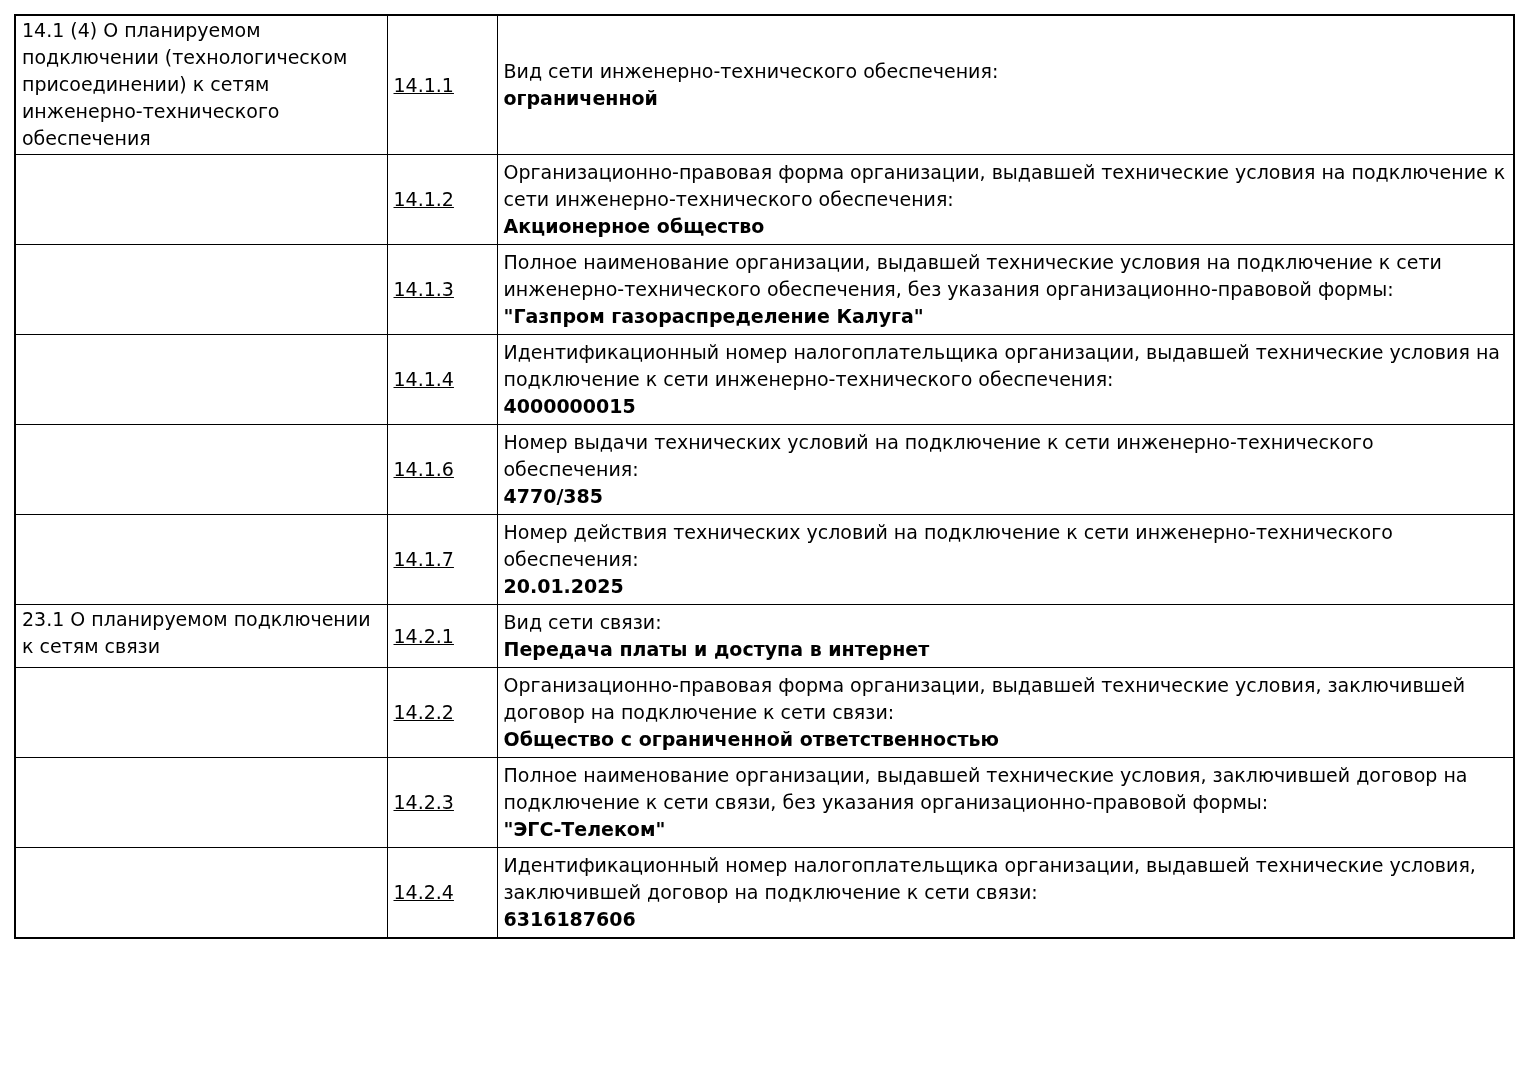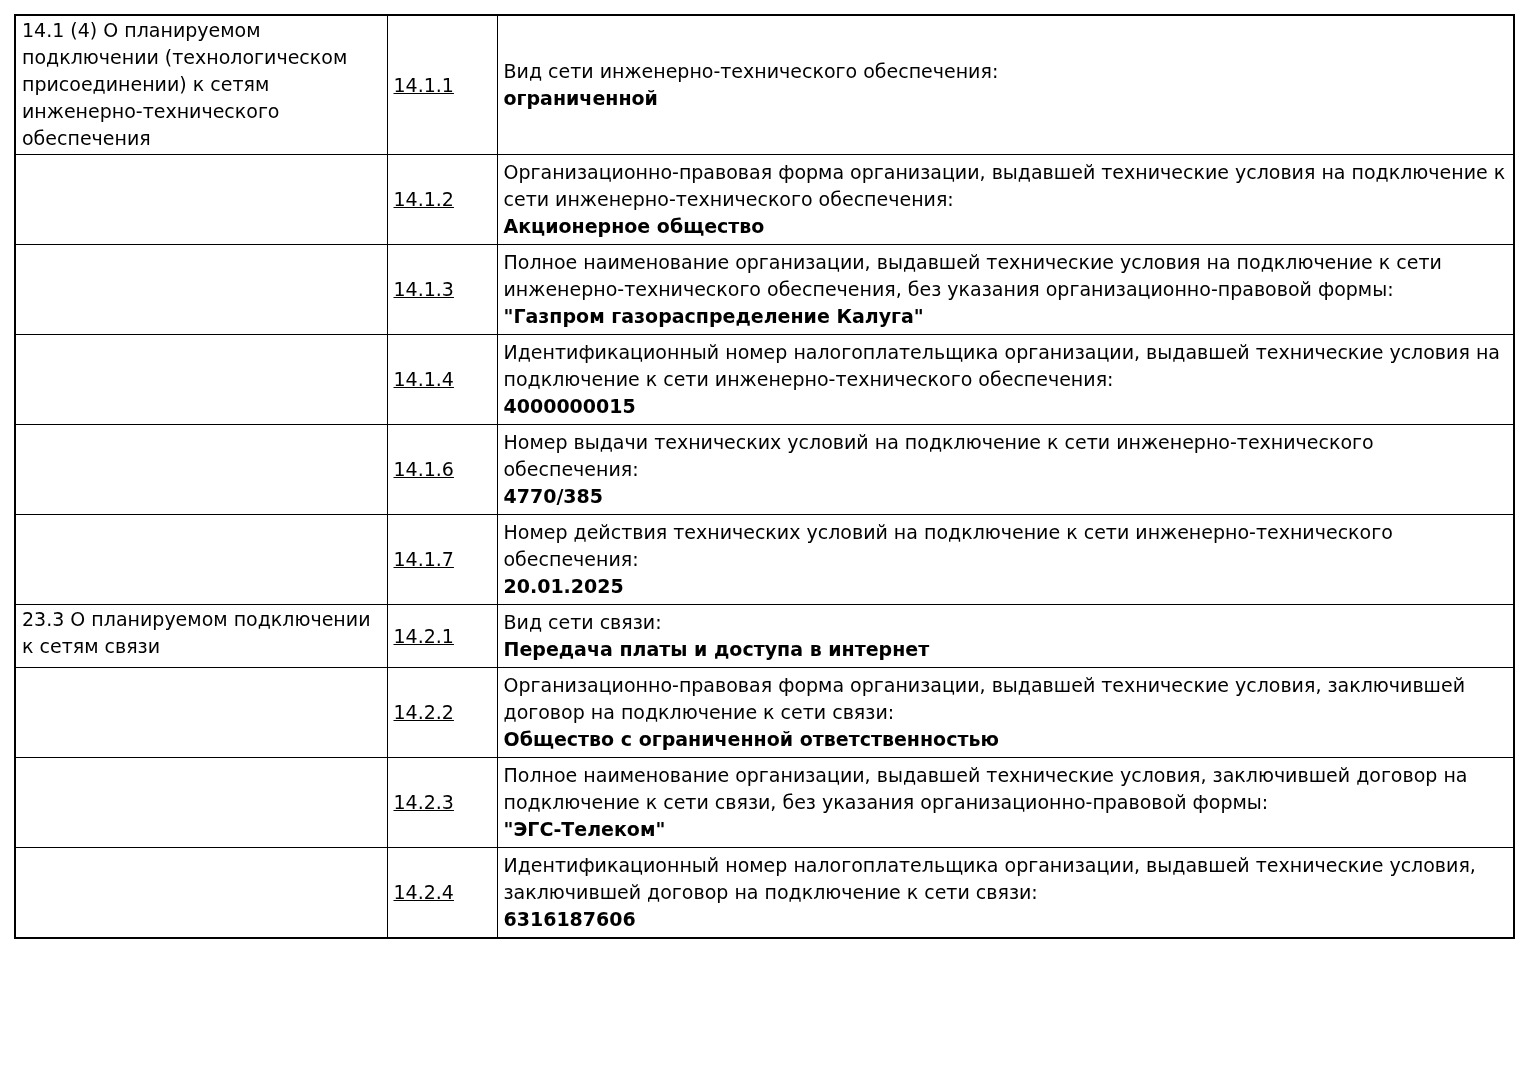--- a/index.html
+++ b/index.html
@@ -111,21 +111,21 @@
     <td class="section-cell"></td>
     <td class="code-cell">14.1.7</td>
     <td class="content-cell">
       <div class="field-label">Номер действия технических условий на подключение к сети инженерно-технического обеспечения:</div>
       <div class="field-value">20.01.2025</div>
     </td>
   </tr>
 
 
   <tr>
-    <td class="section-cell">23.3 О планируемом подключении к сетям связи</td>
+    <td class="section-cell">23.1 О планируемом подключении к сетям связи</td>
     <td class="code-cell">14.2.1</td>
     <td class="content-cell">
       <div class="field-label">Вид сети связи:</div>
       <div class="field-value">Передача платы и доступа в интернет</div>
     </td>
   </tr>
 
   <tr>
     <td class="section-cell"></td>
     <td class="code-cell">14.2.2</td>

